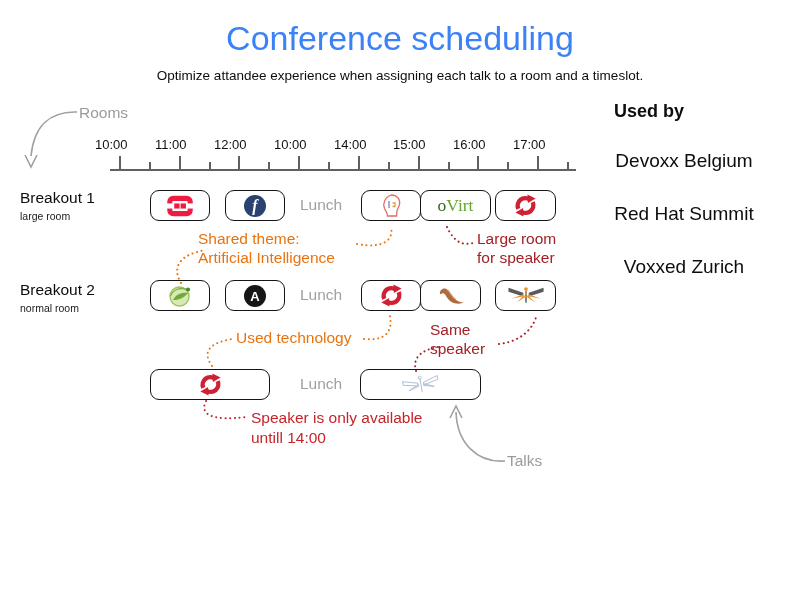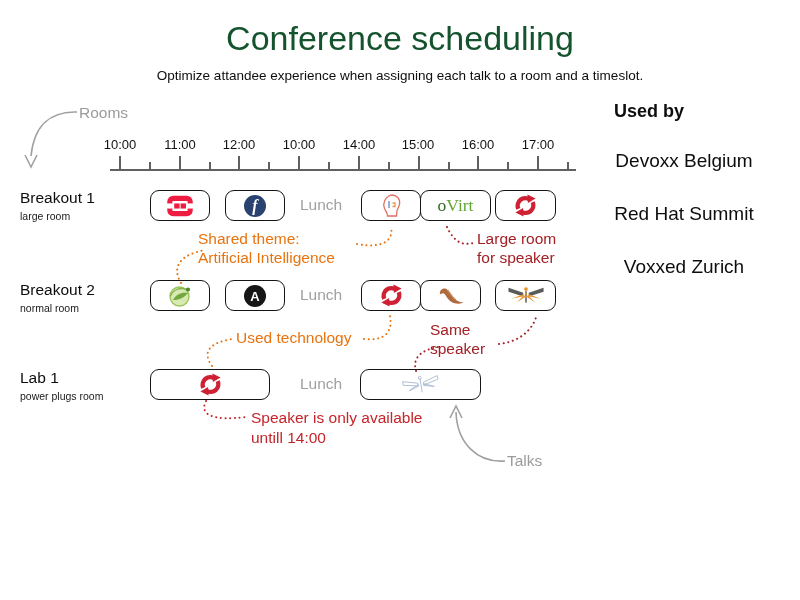--- a/index.html
+++ b/index.html
@@ -1,22 +1,22 @@
 <!DOCTYPE html>
 <html><head>
 <meta charset="utf-8">
 <style>
   body{margin:0;background:#fff}
   .canvas{position:relative;width:800px;height:600px;background:#fff;
           font-family:"Liberation Sans",sans-serif;overflow:hidden}
   .abs{position:absolute}
-  .title{top:19px;left:0;width:800px;text-align:center;font-size:34px;color:#14532d}
+  .title{top:19px;left:0;width:800px;text-align:center;font-size:34px;color:#3b82f6}
   .subtitle{top:68px;left:0;width:800px;text-align:center;font-size:13.5px;color:#0d0d0d}
   .pointer-label{font-size:15.5px;color:#9b9b9b}
-  .time-label{top:137px;width:50px;text-align:center;font-size:13px;color:#111}
+  .time-label{top:137px;width:50px;font-size:13px;color:#111}
   .axis-line{left:110px;top:169px;width:466px;height:2px;background:#606060}
   .tick{position:absolute;width:2px;background:#606060}
   .row-label .name{font-size:15.5px;color:#0d0d0d}
   .row-label .type{font-size:10.5px;color:#1a1a1a;margin-top:3px}
   .talk{position:absolute;height:31px;border:1.6px solid #141414;border-radius:9px;
         background:#fff;display:flex;align-items:center;justify-content:center;box-sizing:border-box}
   .lunch{font-size:15.5px;color:#a0a0a0}
   .ann{line-height:18.5px;font-size:15.5px}
   .center{}
   .orange{color:#e8730f}
@@ -70,24 +70,20 @@
     </div>
 
   <div class="abs row-label" style="top:189px;left:20px">
     <div class="name">Breakout 1</div>
     <div class="type">large room</div>
   </div>
   <div class="abs row-label" style="top:281px;left:20px">
     <div class="name">Breakout 2</div>
     <div class="type">normal room</div>
   </div>
-  <div class="abs row-label" style="top:369px;left:20px">
-    <div class="name">Lab 1</div>
-    <div class="type">power plugs room</div>
-  </div>
 
   <div class="abs lunch" style="top:196px;left:300px">Lunch</div>
   <div class="abs lunch" style="top:286px;left:300px">Lunch</div>
   <div class="abs lunch" style="top:375px;left:300px">Lunch</div>
 
   <div class="talk" style="top:190px;left:150px;width:60px">
     <svg width="34" height="24" viewBox="0 0 40 24">
       <rect x="8" y="3" width="24" height="18" rx="4" fill="none" stroke="#ed1c40" stroke-width="6"></rect>
       <rect x="0" y="9" width="40" height="6" fill="#fff"></rect>
       <rect x="13.2" y="9" width="6.3" height="6" fill="#ed1c40"></rect>

